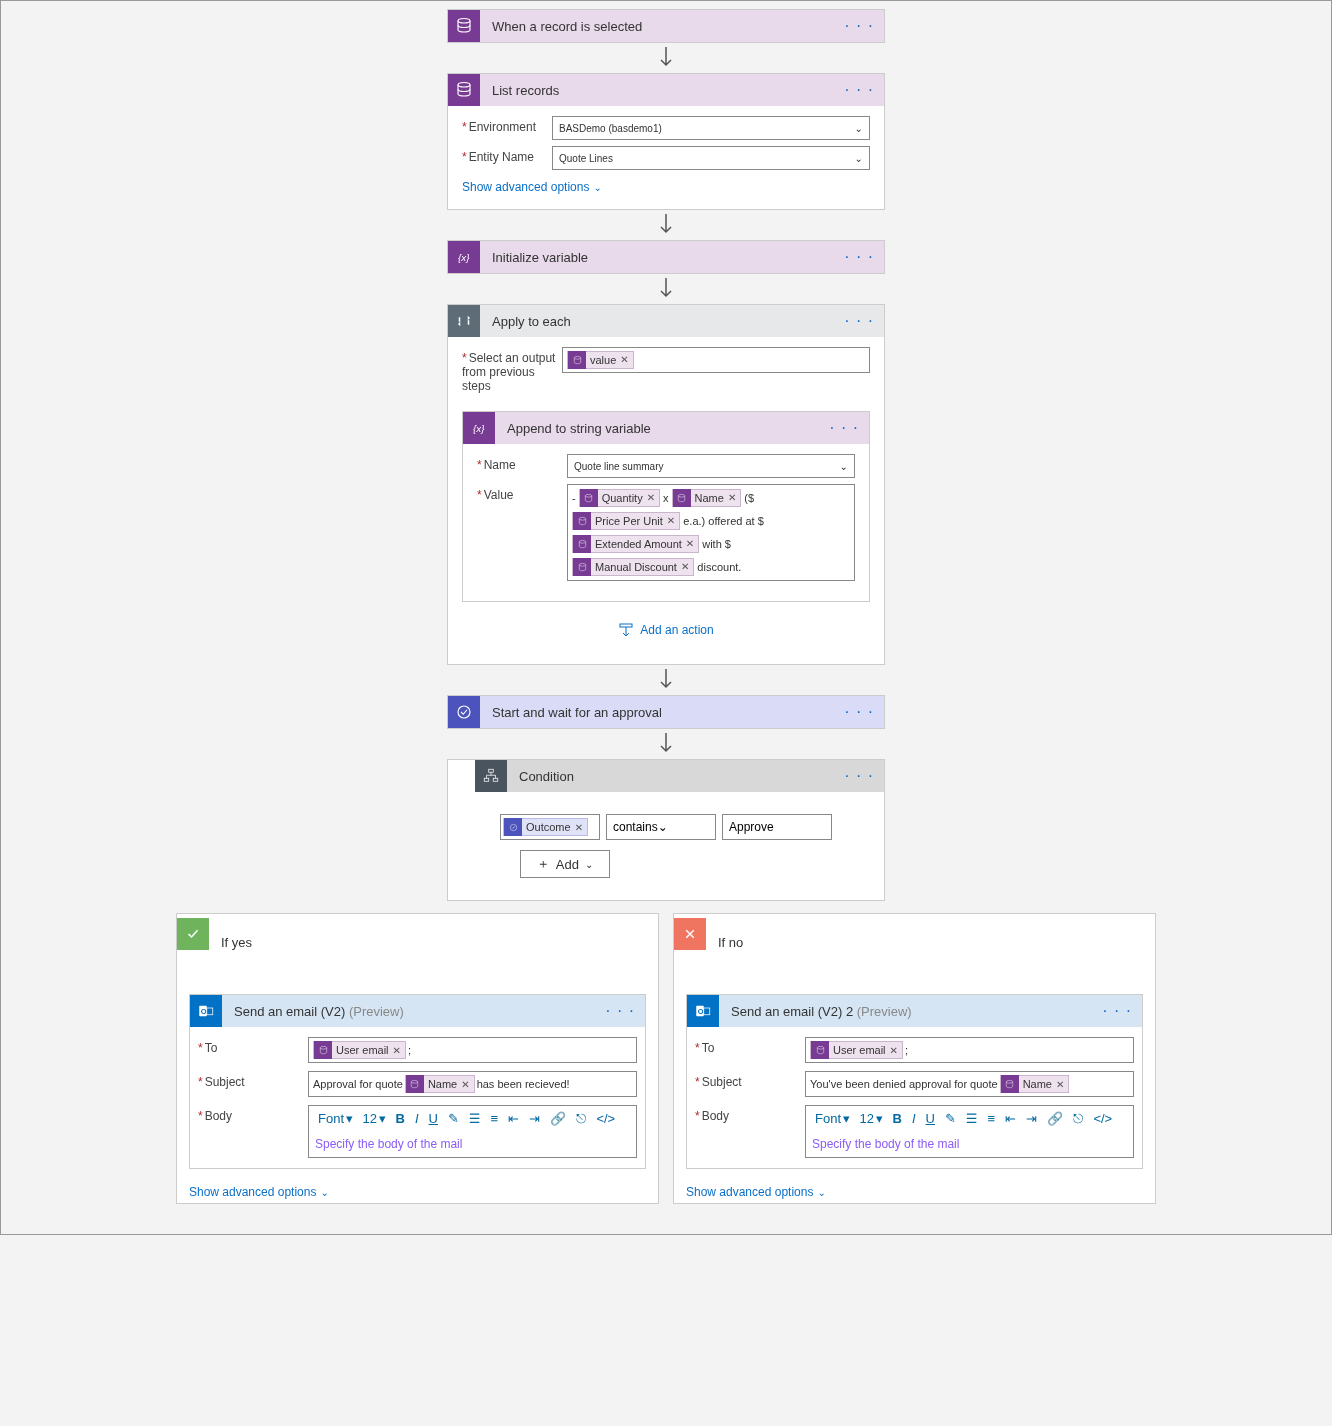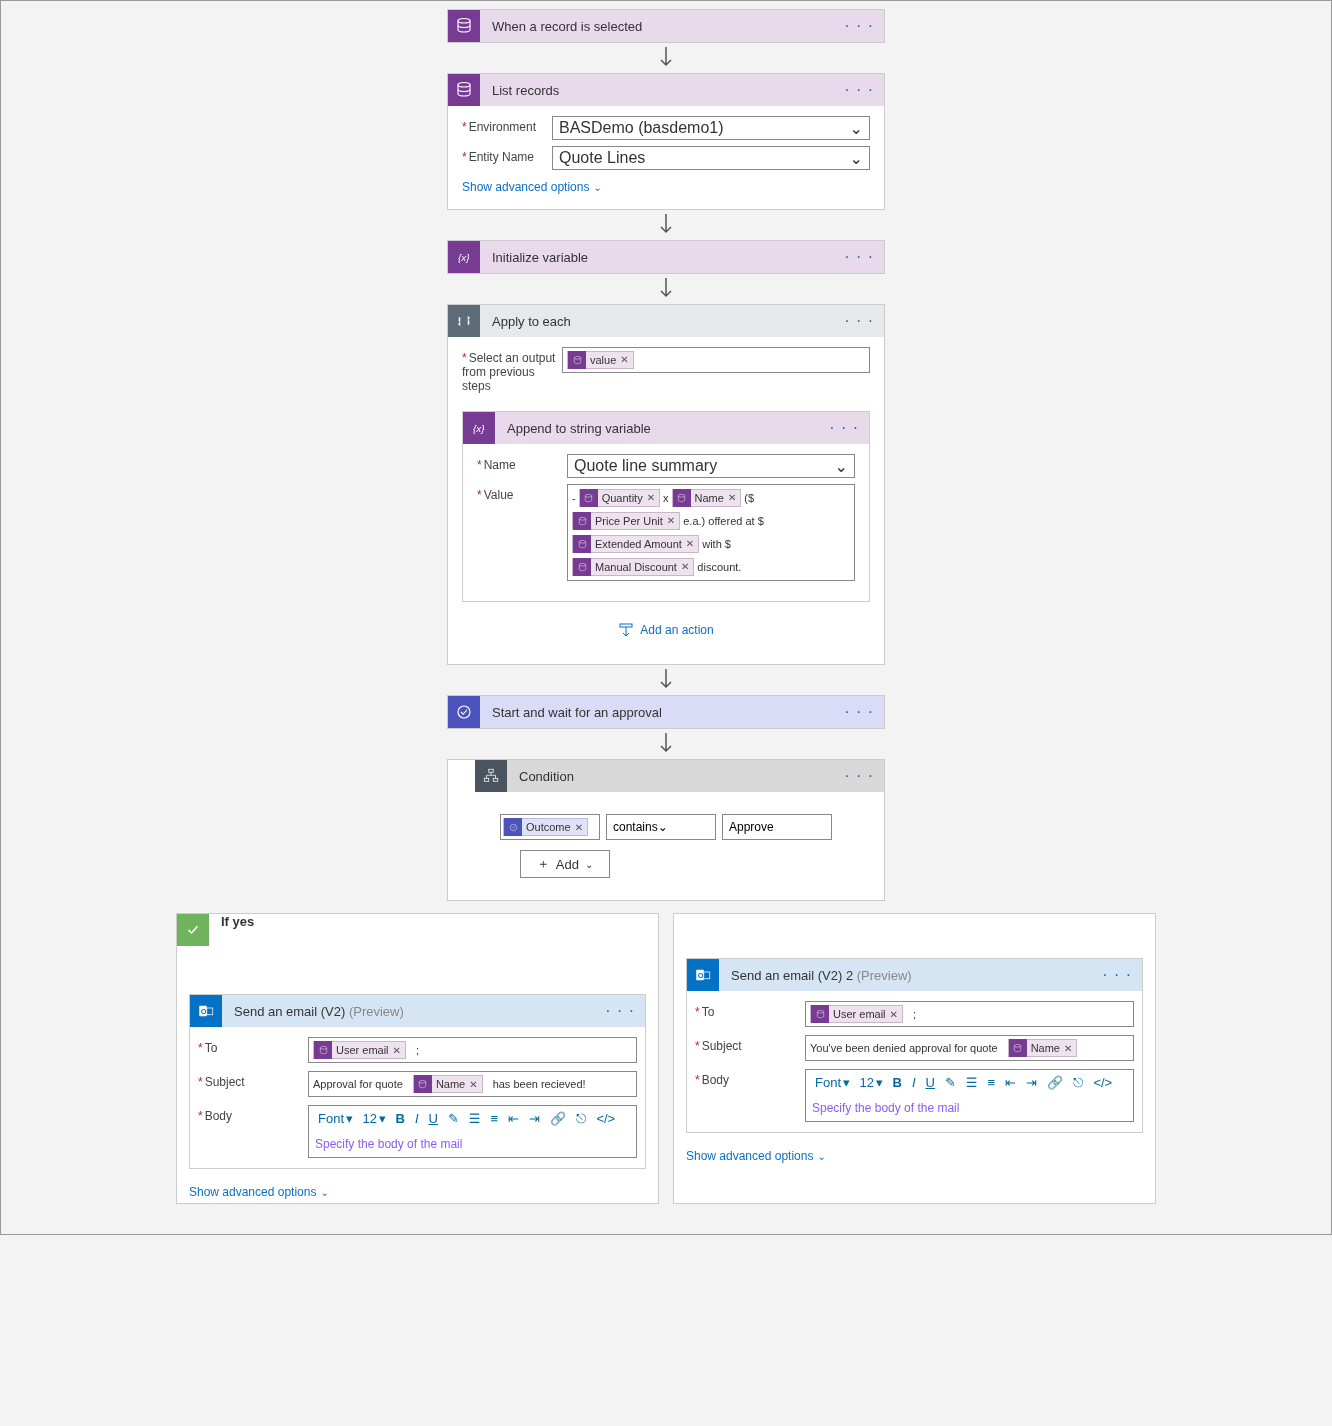--- a/index.html
+++ b/index.html
@@ -22,44 +22,44 @@
   .ibox.redb   { background:#f07560; }
   .ibox svg { width:18px; height:18px; }
   .ttl { font-size:13px; color:#333; margin-left:12px; }
   .faded { color:#888; }
   .dots { position:absolute; right:10px; color:#1366c0; font-size:16px; letter-spacing:1px; cursor:pointer; }
   .arrow { height:30px; display:flex; align-items:center; justify-content:center; }
   .body { padding:10px 14px 14px 14px; }
   .row { display:flex; align-items:flex-start; margin-bottom:6px; }
   .lbl { width:90px; font-size:12px; color:#444; padding-top:4px; }
   .req::before { content:"*"; color:#b02a2a; margin-right:2px; }
-  .sel { flex:1; border:1px solid #888; height:24px; display:flex; align-items:center; justify-content:space-between; padding:0 6px; font-size:16px; color:#333; background:#fff; }
+  .sel { flex:1; border:1px solid #888; height:24px; display:flex; align-items:center; justify-content:space-between; padding:0 6px; font-size:10px; color:#333; background:#fff; }
   .adv { font-size:12px; color:#0b6fc7; display:inline-flex; align-items:center; gap:4px; margin-top:4px; cursor:pointer; }
   .nested { margin:18px 0 6px 0; border:1px solid #ccc; }
   .tokenbox { flex:1; border:1px solid #888; min-height:24px; padding:3px 4px; font-size:12px; display:flex; flex-wrap:wrap; align-items:center; gap:3px; line-height:20px; background:#fff; }
   .tok { display:inline-flex; align-items:center; background:#efe2ef; border:1px solid #c9b5cc; font-size:11px; height:18px; }
   .tok .tibox { width:18px; height:18px; background:#773b93; display:flex; align-items:center; justify-content:center; }
   .tok .tibox svg { width:11px; height:11px; }
   .tok.blue { background:#e0e2f8; border-color:#b8bbe8; }
   .tok.blue .tibox { background:#4c53bc; }
   .tok .tl { padding:0 4px; color:#333; }
   .tok .tx { padding:0 4px 0 0; color:#555; cursor:pointer; font-size:10px; }
   .txt { font-size:11px; color:#333; }
   .addact { display:flex; align-items:center; justify-content:center; gap:6px; font-size:12px; color:#0b6fc7; padding:14px 0 12px 0; cursor:pointer; }
   .condrow { display:flex; align-items:center; justify-content:center; gap:6px; }
   .cbox { border:1px solid #888; height:26px; font-size:12px; display:flex; align-items:center; padding:0 6px; background:#fff; }
   .addbtn { border:1px solid #888; height:28px; width:90px; display:flex; align-items:center; justify-content:center; gap:6px; font-size:13px; color:#333; background:#fff; cursor:pointer; }
   .branches { display:flex; gap:14px; width:980px; margin-top:12px; }
   .branch { flex:1; background:#fff; border:1px solid #ccc; }
-  .bhdr { height:36px; display:flex; align-items:flex-start;font-weight:bold; }
+  .bhdr { height:36px; display:flex; align-items:flex-end; }
   .bhdr .ttl { font-size:13px; }
   .email { margin:44px 12px 8px 12px; border:1px solid #ccc; }
   .erow { display:flex; align-items:flex-start; padding:4px 8px; font-size:12px; }
   .erow .lbl { width:110px; padding-top:4px; }
-  .ebox { flex:1; border:1px solid #888; min-height:24px; padding:3px 4px; display:flex; flex-wrap:wrap; align-items:center; gap:10px; background:#fff; }
+  .ebox { flex:1; border:1px solid #888; min-height:24px; padding:3px 4px; display:flex; flex-wrap:wrap; align-items:center; gap:2px; background:#fff; }
   .toolbar { flex:1; border:1px solid #888; border-bottom:none; height:26px; display:flex; align-items:center; padding:0 4px; background:#fff; }
   .tb { padding:0 5px; font-size:13px; color:#0369a1; display:flex; align-items:center; gap:2px; cursor:pointer; }
   .placeholder { border:1px solid #888; border-top:none; padding:6px; font-size:12px; color:#8b5cf6; background:#fff; }
   .inadv { font-size:12px; color:#0b6fc7; padding:8px 12px 4px 12px; display:inline-flex; align-items:center; gap:4px; cursor:pointer; }
   .chev { font-size:10px; }
 </style>
 </head>
 <body>
 
 <div class="canvas">
@@ -417,20 +417,28 @@
           </div>
         </div>
       </div>
       <span class="inadv">
           <span>Show advanced options</span>
           <span class="chev">⌄</span>
         </span>
     </div>
 
     <div class="branch">
+      <div class="bhdr red">
+        <span class="ibox redb">
+            <svg viewBox="0 0 24 24">
+              <path d="M7 7l10 10M17 7L7 17" stroke="#fff" stroke-width="2"></path>
+            </svg>
+          </span>
+        <span class="ttl">If no</span>
+      </div>
       <div class="email">
         <div class="hdr blue">
           <span class="ibox outlook">
               <svg viewBox="0 0 24 24">
                 <rect x="3" y="5" width="10" height="14" rx="1" fill="#fff"></rect>
                 <text x="5" y="16" font-size="10" fill="#0272c6" font-weight="bold">O</text>
                 <rect x="13" y="8" width="8" height="9" fill="none" stroke="#fff"></rect>
               </svg>
             </span>
           <span class="ttl"><span>Send an email (V2) 2</span> <span class="faded">(Preview)</span></span>

